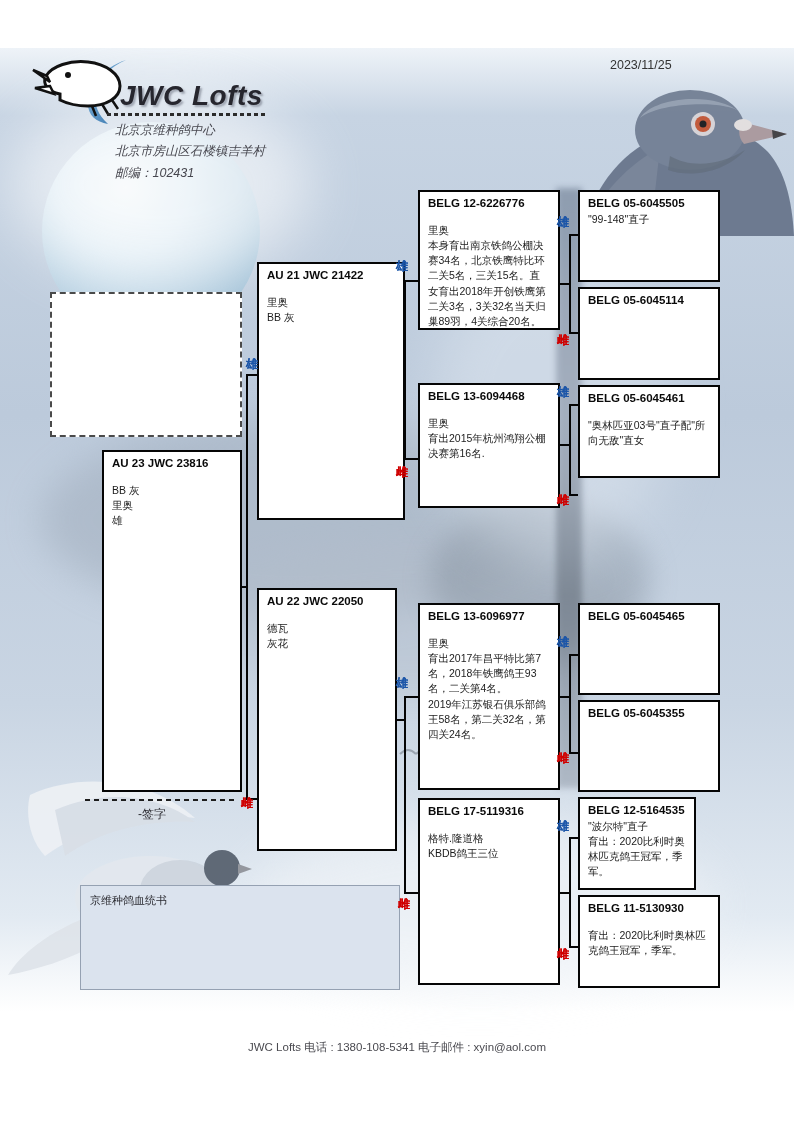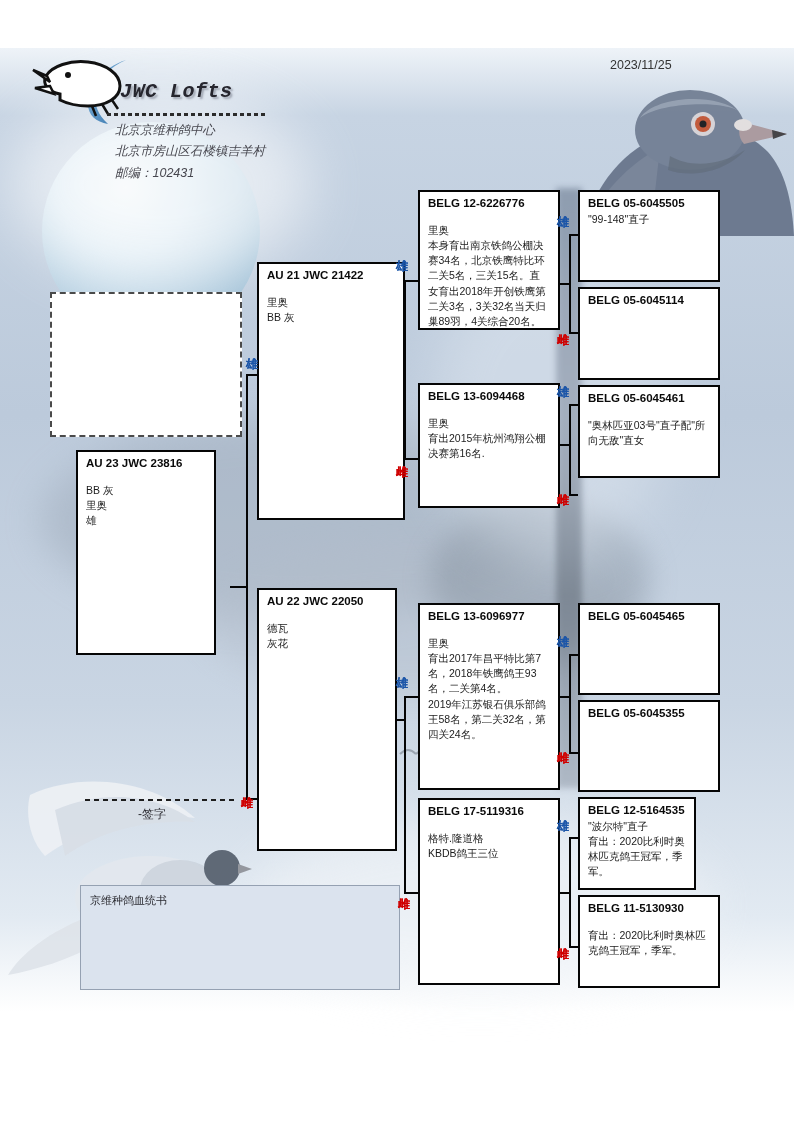--- a/index.html
+++ b/index.html
@@ -15,22 +15,22 @@
   .b1{left:40px;top:420px;width:520px;height:200px;background:#939fae;opacity:.38;filter:blur(18px);}
   .b2{left:200px;top:545px;width:430px;height:150px;background:#b3bdca;opacity:.45;filter:blur(16px);}
   .b3{left:430px;top:500px;width:220px;height:160px;background:#76828f;opacity:.35;filter:blur(14px);}
   .c1{left:10px;top:90px;width:300px;height:190px;background:#ffffff;opacity:.55;filter:blur(28px);}
   .c2{left:250px;top:820px;width:460px;height:170px;background:#f2f5f8;opacity:.6;filter:blur(24px);}
   .c3{left:430px;top:260px;width:240px;height:300px;background:#dfe7f0;opacity:.5;filter:blur(26px);}
   .neckstrip{left:556px;top:188px;width:26px;height:600px;opacity:.5;filter:blur(3px);
        background:linear-gradient(180deg,#5a6a80,#7b8698 38%,#59636f 68%,#8c96a4);}
   
   .hdr{position:absolute;z-index:5;}
-  .logo-text{left:120px;top:80px;font-size:20px;font-weight:bold;font-style:italic;
-       color:#26262e;letter-spacing:.5px;text-shadow:2px 2px 2px rgba(110,115,130,.55);font-family:Liberation Mono, monospace;}
+  .logo-text{left:120px;top:80px;font-size:28px;font-weight:bold;font-style:italic;
+       color:#26262e;letter-spacing:.5px;text-shadow:2px 2px 2px rgba(110,115,130,.55);}
   .dotline{left:107px;top:113px;width:160px;height:3px;
        background:repeating-linear-gradient(90deg,#2b2b2b 0 4px,transparent 4px 7px);}
   .addr{left:115px;top:120px;font-size:12.5px;font-style:italic;color:#47474f;line-height:1.7;}
   .date{left:610px;top:58px;font-size:12.5px;color:#333;}
   .footer{left:0;top:1040px;width:794px;text-align:center;font-size:11.5px;color:#4a4a50;z-index:5;}
   
   .pbox{position:absolute;z-index:3;background:#fff;border:2px solid #050505;box-sizing:border-box;
         padding:5px 8px 6px;overflow:hidden;}
   .pbox .title{font-weight:bold;font-size:11.5px;line-height:1.2;color:#0a0a0a;white-space:nowrap;}
   .pbox .body{font-size:10.5px;margin-top:12px;white-space:pre-line;line-height:1.45;color:#1c1c1c;}
@@ -160,21 +160,21 @@
   <span class="sex f" style="left:563px;top:340px">雌</span>
   <span class="sex m" style="left:563px;top:392px">雄</span>
   <span class="sex f" style="left:563px;top:500px">雌</span>
   <span class="sex m" style="left:563px;top:642px">雄</span>
   <span class="sex f" style="left:563px;top:758px">雌</span>
   <span class="sex m" style="left:563px;top:826px">雄</span>
   <span class="sex f" style="left:563px;top:954px">雌</span>
 
   <div class="dashedbox" style="left:50px;top:292px;width:192px;height:145px"></div>
 
-  <div class="pbox" style="left:76px;top:450px;width:140px;height:205px">
+  <div class="pbox" style="left:102px;top:450px;width:140px;height:342px">
     <div class="title">AU 23 JWC 23816</div>
     <div class="body">BB 灰
 里奥
 雄</div>
   </div>
 
   <div class="pbox" style="left:257px;top:262px;width:148px;height:258px">
     <div class="title">AU 21 JWC 21422</div>
     <div class="body">里奥
 BB 灰</div>
@@ -236,14 +236,15 @@
     <div class="title">BELG 11-5130930</div>
     <div class="body">育出：2020比利时奥林匹克鸽王冠军，季军。</div>
   </div>
 
   <div class="dashln" style="left:85px;top:799px;width:153px"></div>
   <div class="sign" style="left:138px;top:806px">-签字</div>
   <div class="bookbox" style="left:80px;top:885px;width:320px;height:105px">
     <span>京维种鸽血统书</span>
   </div>
 
+  <div class="hdr footer">JWC Lofts  电话 : 1380-108-5341  电子邮件 : xyin@aol.com</div>
 
 </div>
 
 </body></html>

